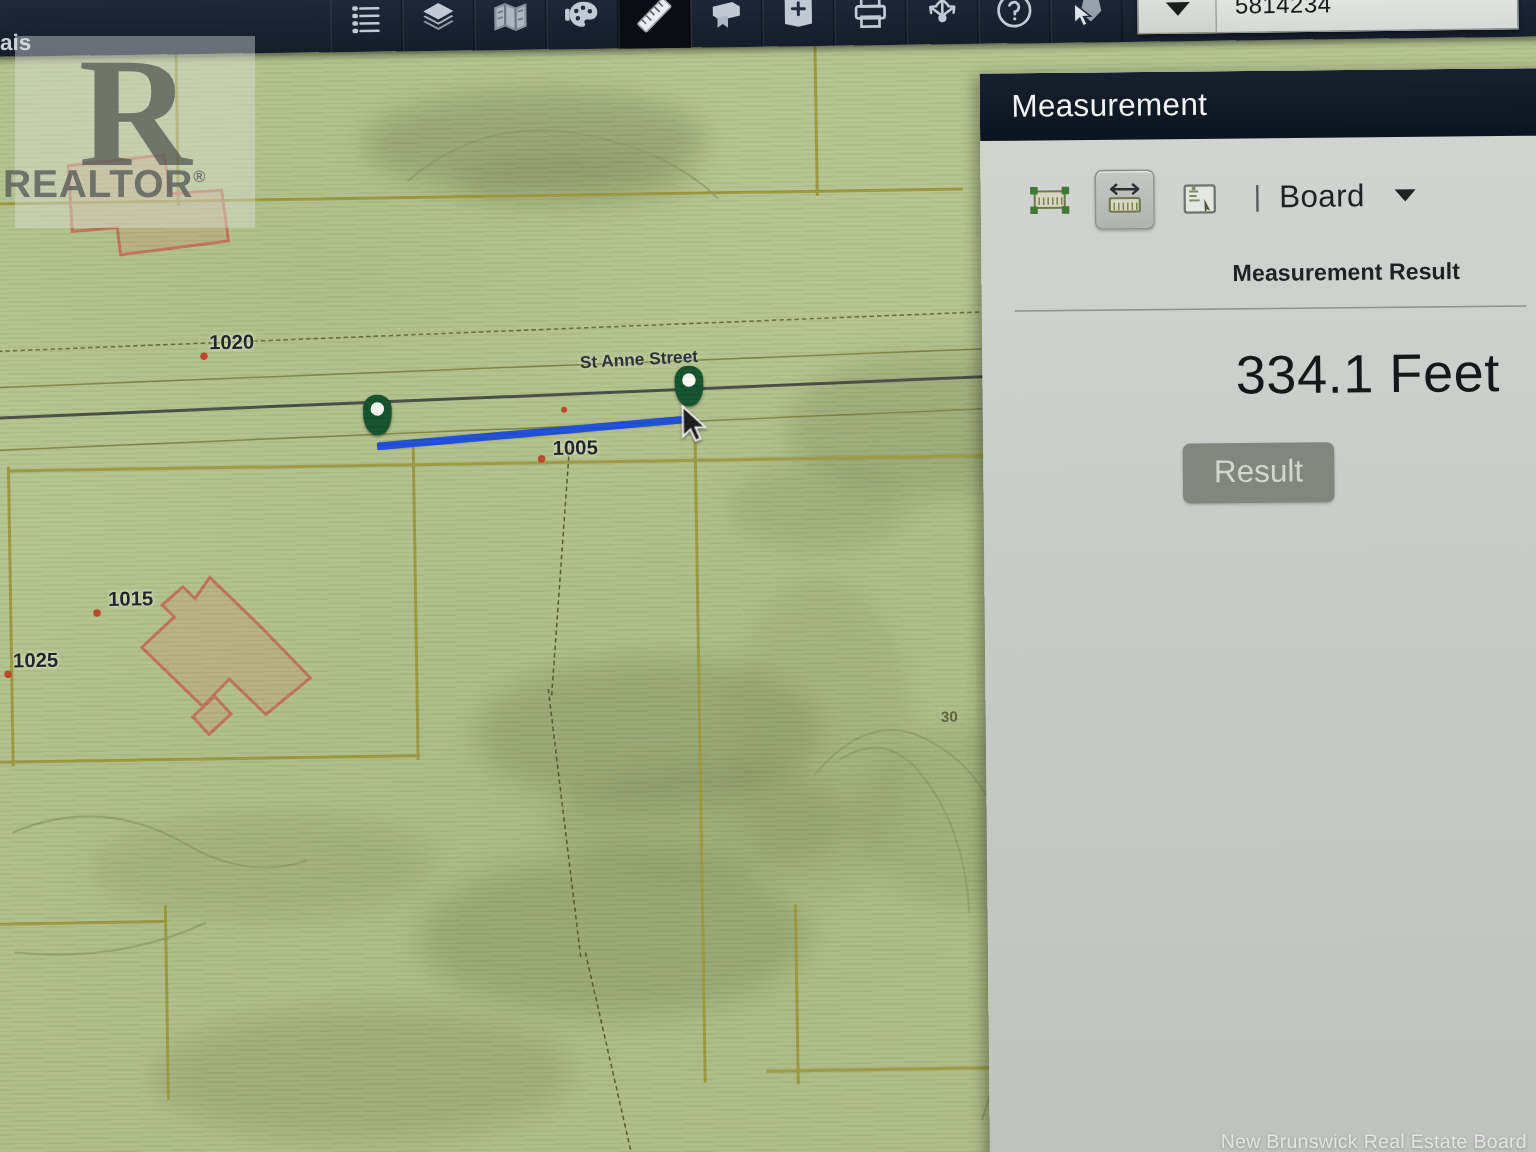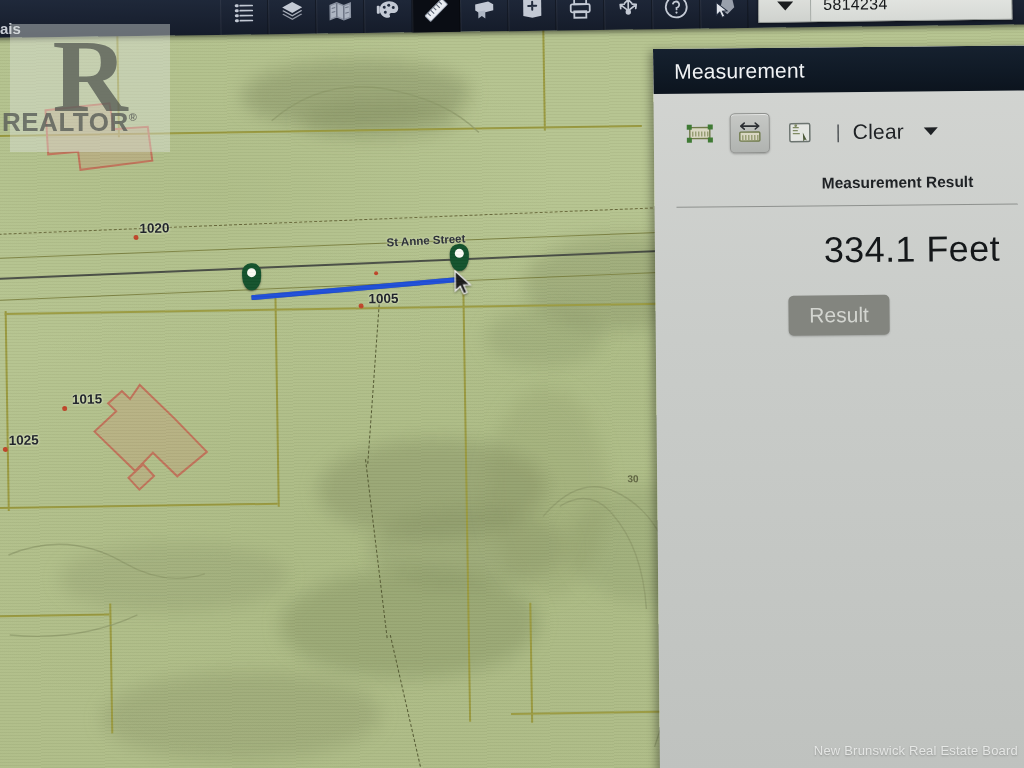--- a/index.html
+++ b/index.html
@@ -297,21 +297,21 @@
     color: rgba(86,90,86,.78);
     font-size: 26px;
     font-weight: 600;
     letter-spacing: .5px;
     white-space: nowrap;
   }
   #realtor-reg { font-size: 11px; vertical-align: super; }
 
   #nbreb-wm {
     position: absolute;
-    right: 6px; bottom: 10px;
+    right: 6px; bottom: 0;
     color: rgba(242,244,242,.80);
     font-size: 13px;
     letter-spacing: .2px;
     text-shadow: 0 1px 2px rgba(0,0,0,.25);
     white-space: nowrap;
   }
 
   #lang-frag {
     position: absolute;
     left: 0; top: 20px;
@@ -555,21 +555,21 @@
         <div class="mtool">
           <svg width="26" height="24" viewBox="0 0 26 24">
             <rect x="3" y="3" width="20" height="18" rx="1.5" fill="#e4e6e2" stroke="#6c7470" stroke-width="1.5"></rect>
             <path d="M6 7h6M6 10h5M6 13h7" stroke="#7f8a63" stroke-width="1.3"></path>
             <path d="M16 12 L20 20 L18 19 L16.4 21 Z" fill="#4d5a3a"></path>
             <circle cx="9" cy="5" r="1.4" fill="#7f8a63"></circle>
           </svg>
         </div>
 
         <span id="unit-sep">|</span>
-        <span id="unit-label">Clear</span>
+        <span id="unit-label">Board</span>
         <span id="unit-caret">
           <svg width="16" height="10" viewBox="0 0 16 10">
               <path d="M1 1 L8 9 L15 1 Z" fill="#1f2225"></path>
             </svg>
         </span>
       </div>
 
       <div id="result-title">Measurement Result</div>
       <div id="result-rule"></div>
       <div id="result-value">334.1 Feet</div>

